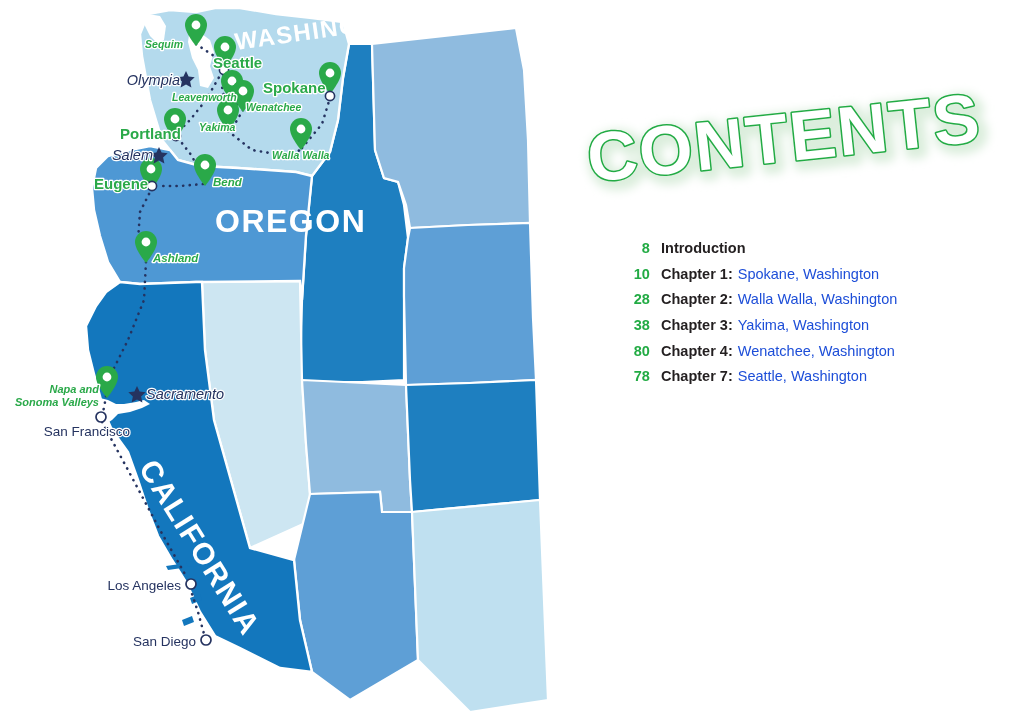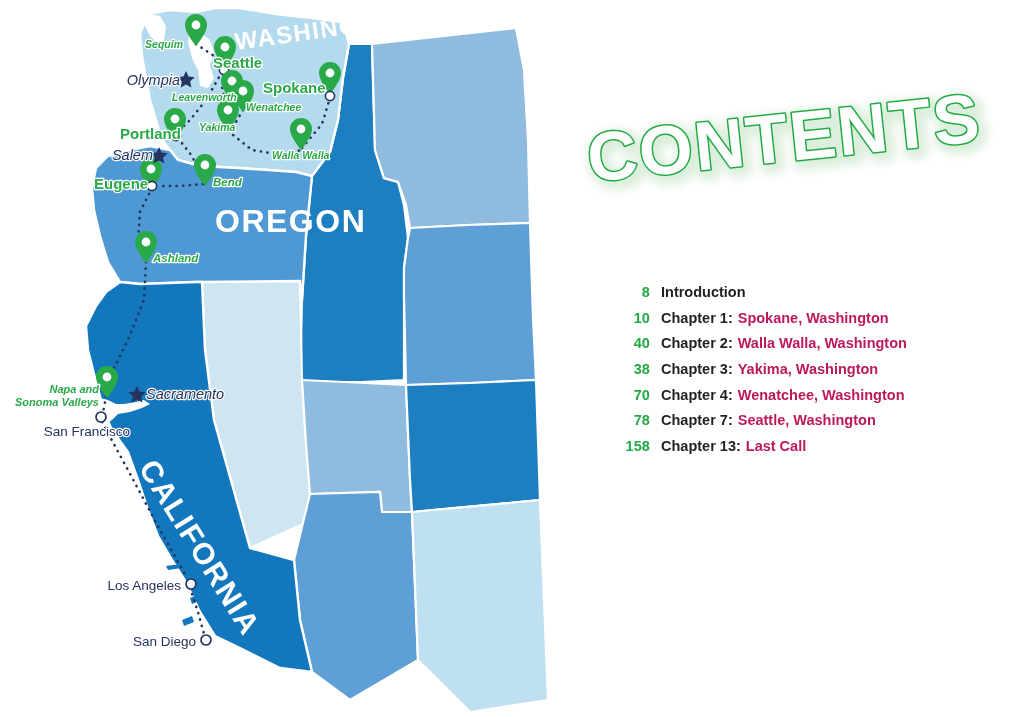--- a/index.html
+++ b/index.html
@@ -80,27 +80,26 @@
     color: #22ab44;
     font-size: 14.5px;
     font-weight: 700;
     letter-spacing: 0.1px;
   }
   .toc-label {
     margin-left: 11px;
     font-size: 14.5px;
     font-weight: 700;
     color: #231f20;
-    margin-top: 44px;
   }
   .toc-sub {
     margin-left: 5px;
     font-size: 14.5px;
-    font-weight: 700;
-    color: #be185d;
+    font-weight: 400;
+    color: #1d4ed8;
   }
 
   
   .state-name {
     fill: #ffffff;
     font-family: "Liberation Sans", sans-serif;
     font-weight: 700;
     letter-spacing: 1.5px;
   }
   .city-green {
@@ -349,40 +348,35 @@
         <span class="toc-page">8</span>
         <span class="toc-label">Introduction</span>
         <span class="toc-sub"></span>
       </div>
       <div class="toc-row">
         <span class="toc-page">10</span>
         <span class="toc-label">Chapter 1:</span>
         <span class="toc-sub">Spokane, Washington</span>
       </div>
       <div class="toc-row">
-        <span class="toc-page">40</span>
+        <span class="toc-page">28</span>
         <span class="toc-label">Chapter 2:</span>
         <span class="toc-sub">Walla Walla, Washington</span>
       </div>
       <div class="toc-row">
         <span class="toc-page">38</span>
         <span class="toc-label">Chapter 3:</span>
         <span class="toc-sub">Yakima, Washington</span>
       </div>
       <div class="toc-row">
-        <span class="toc-page">70</span>
+        <span class="toc-page">80</span>
         <span class="toc-label">Chapter 4:</span>
         <span class="toc-sub">Wenatchee, Washington</span>
       </div>
       <div class="toc-row">
         <span class="toc-page">78</span>
         <span class="toc-label">Chapter 7:</span>
         <span class="toc-sub">Seattle, Washington</span>
       </div>
-      <div class="toc-row">
-        <span class="toc-page">158</span>
-        <span class="toc-label">Chapter 13:</span>
-        <span class="toc-sub">Last Call</span>
-      </div>
     </div>
 
   </div>
 </div>
 
 </body></html>

